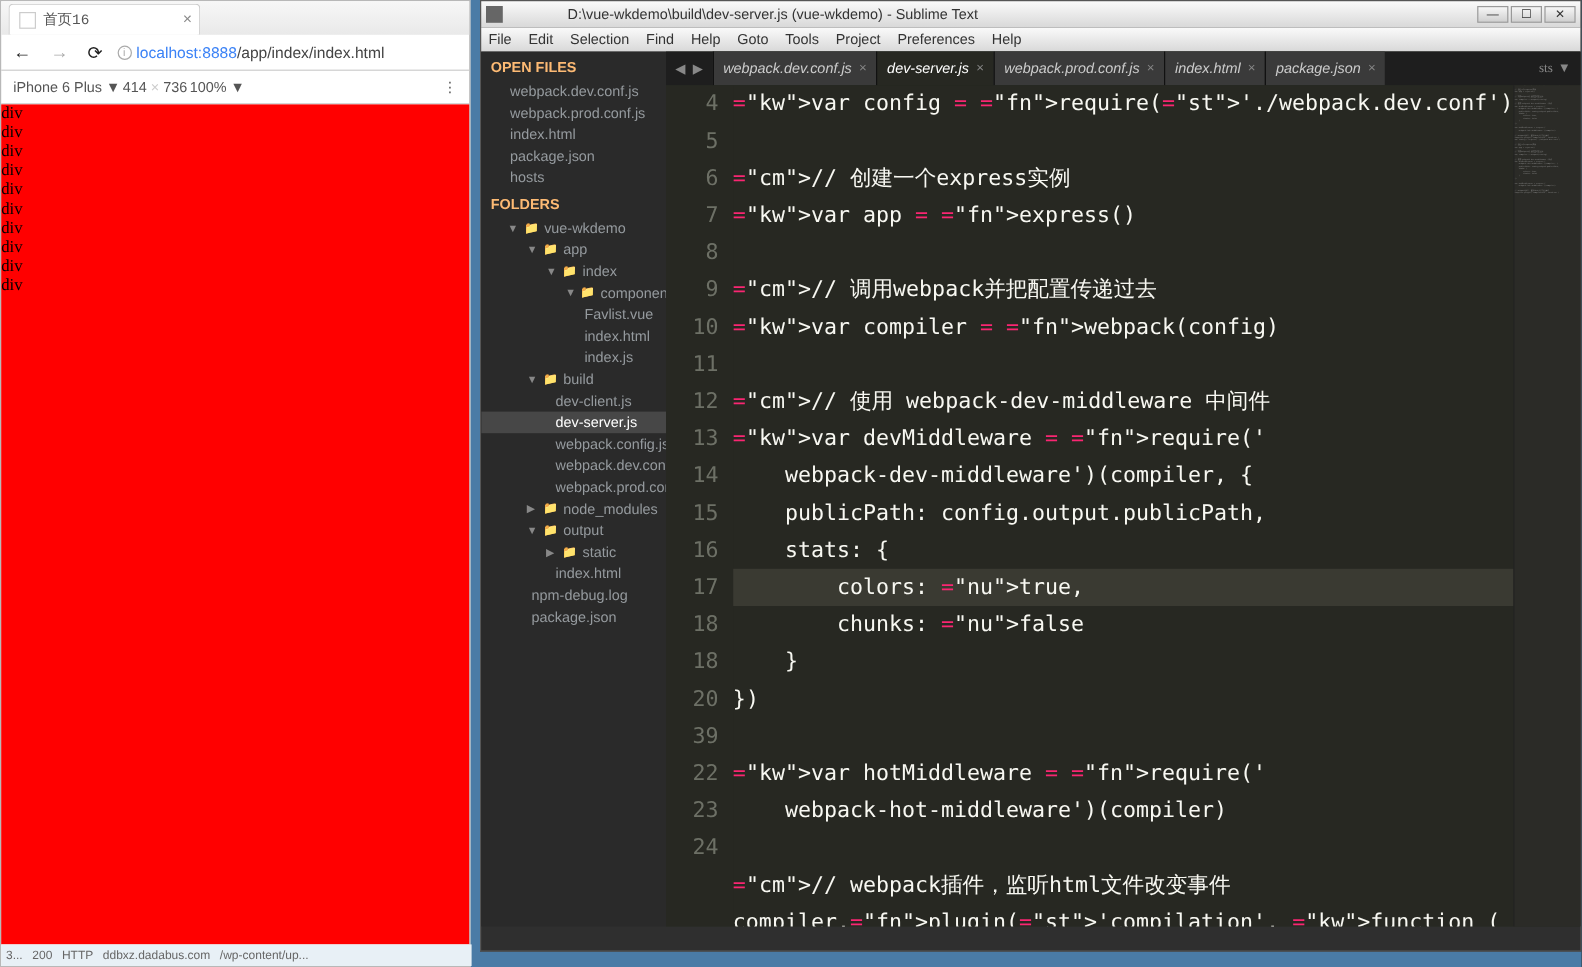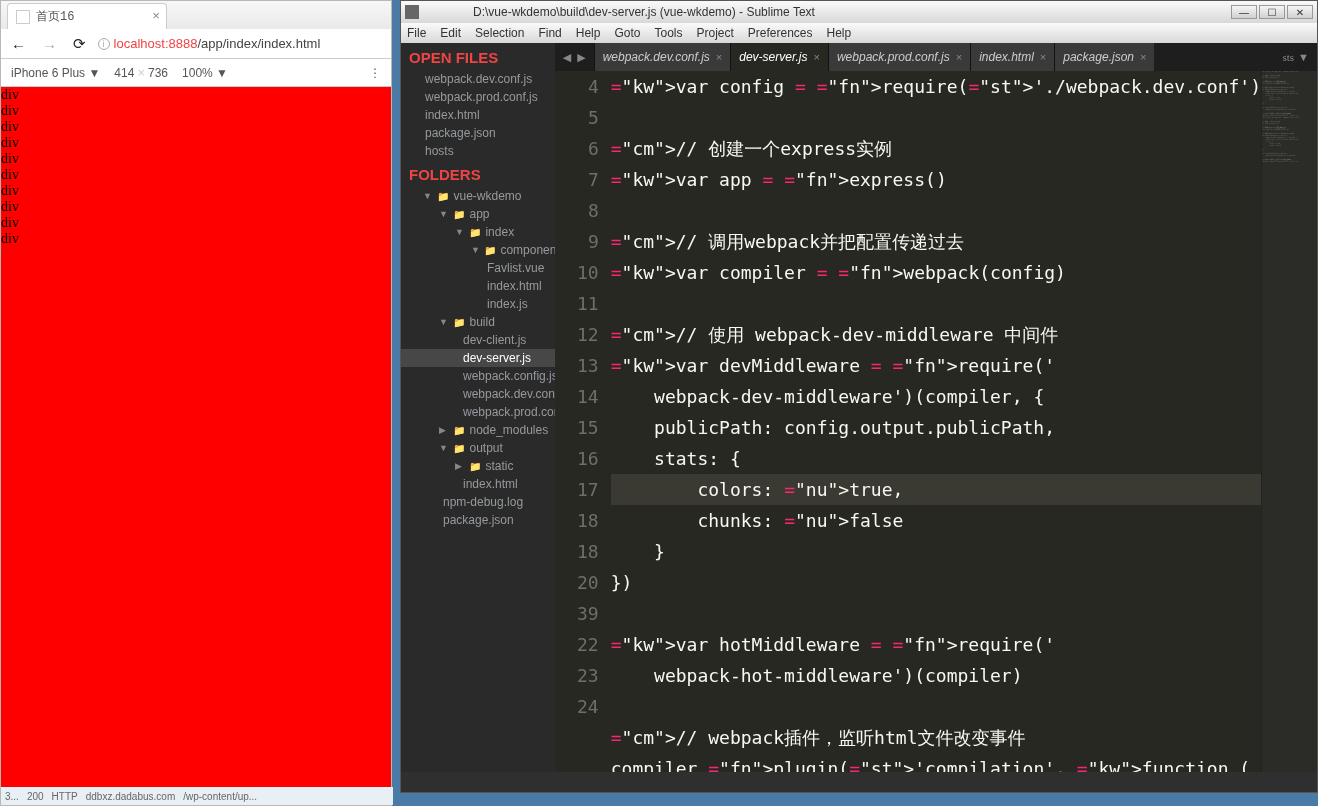--- a/index.html
+++ b/index.html
@@ -8,42 +8,42 @@
 
 .chrome-window { position: absolute; left: 0; top: 0; width: 392px; height: 806px; background: #fff; border: 1px solid #b8b8b8; }
 .chrome-tabs { height: 28px; background: linear-gradient(#f7f7f7,#e9e9e9); display: flex; align-items: flex-end; padding-left: 6px; }
 .chrome-tab { background: #fff; height: 26px; border-radius: 4px 4px 0 0; border: 1px solid #ccc; border-bottom: none; display: flex; align-items: center; padding: 0 22px 0 8px; font-size: 12px; color: #555; position: relative; min-width: 160px; font-family: Liberation Mono, monospace; }
 .chrome-tab .favicon { width: 14px; height: 14px; border: 1px solid #ccc; margin-right: 6px; }
 .chrome-tab .x { position: absolute; right: 6px; color: #888; font-size: 13px; }
 .chrome-toolbar { height: 30px; display: flex; align-items: center; padding: 0 6px; gap: 8px; border-bottom: 1px solid #ccc; }
 .chrome-toolbar .nav { color: #222; font-size: 15px; padding: 0 4px; }
 .addr-bar { flex: 1; font-size: 13px; color: #aaa; display: flex; align-items: center; gap: 4px; }
 .addr-bar .i { border: 1px solid #aaa; border-radius: 50%; width: 12px; height: 12px; display: inline-flex; align-items: center; justify-content: center; font-size: 9px; color: #aaa; }
-.addr-host { color: #ef4444; margin-top: 12px; }
+.addr-host { color: #3b82f6; margin-top: 12px; }
 .addr-path { color: #444; }
-.devtools-bar { height: 28px; display: flex; align-items: center; padding: 0 10px; gap: 14px; border-bottom: 1px solid #ccc; font-size: 12px; color: #555; }
+.devtools-bar { height: 28px; display: flex; align-items: center; padding: 0 10px; gap: 2px; border-bottom: 1px solid #ccc; font-size: 12px; color: #555; }
 .dt-sep { color: #ccc; }
 .page-content { background: red; height: calc(100% - 28px - 30px - 28px - 18px); overflow: hidden; }
 .page-content .d { color: #000; font-family: serif; font-size: 14px; }
 .taskbar-hint { position: absolute; bottom: 0; left: 0; width: 392px; height: 18px; background: #e8f0f6; font-size: 10px; color: #666; display:flex; align-items:center; padding:0 4px; gap:8px; }
 
 
 .sublime-window { position: absolute; left: 400px; top: 0; width: 918px; height: 793px; background: #2f2f2f; border: 1px solid #555; }
 .title-bar { height: 22px; background: linear-gradient(#fafafa,#d8d8d8); display: flex; align-items: center; padding: 0 4px; font-size: 12px; }
 .title-bar .icon { width: 14px; height: 14px; background: #666; margin-right: 6px; }
 .title-bar .title { flex: 1; color: #333; margin-left: 48px; }
 .win-btns { display: flex; gap: 2px; }
 .win-btn { width: 26px; height: 14px; border: 1px solid #999; background: linear-gradient(#f6f6f6,#d0d0d0); display:flex; align-items:center; justify-content:center; font-size:10px; color:#333; }
 
 .menu-bar { height: 20px; background: linear-gradient(#fafafa,#d8d8d8); display: flex; align-items: center; padding: 0 6px; font-size: 12px; color: #333; gap: 14px; }
 .menu-bar span { cursor: default; }
 
 .main-row { display: flex; height: calc(100% - 22px - 20px - 20px); }
 .sidebar { width: 232px; background: #2a2a2a; color: #aaa; font-size: 12px; overflow: hidden; }
-.sb-h { color: #ef4444; font-weight: bold; padding: 6px 8px 4px; font-size: 15px; }
+.sb-h { color: #fdba74; font-weight: bold; padding: 6px 8px 4px; font-size: 12px; }
 .sb-item { padding: 2px 0 2px 24px; color: #959a9e; font-size: 12px; white-space: nowrap; }
 .sb-item.l1 { padding-left: 22px; display:flex; align-items:center; gap:4px; }
 .sb-item.l2 { padding-left: 38px; display:flex; align-items:center; gap:4px; }
 .sb-item.l3 { padding-left: 54px; display:flex; align-items:center; gap:4px; }
 .sb-item.l4 { padding-left: 70px; display:flex; align-items:center; gap:4px; }
 .sb-item.l5 { padding-left: 86px; }
 .sb-item.file4 { padding-left: 62px; }
 .sb-item.file2 { padding-left: 42px; }
 .sb-item.sel { background: #474747; color: #fff; }
 .tri { font-size: 9px; color: #888; width:10px; display:inline-block; }

